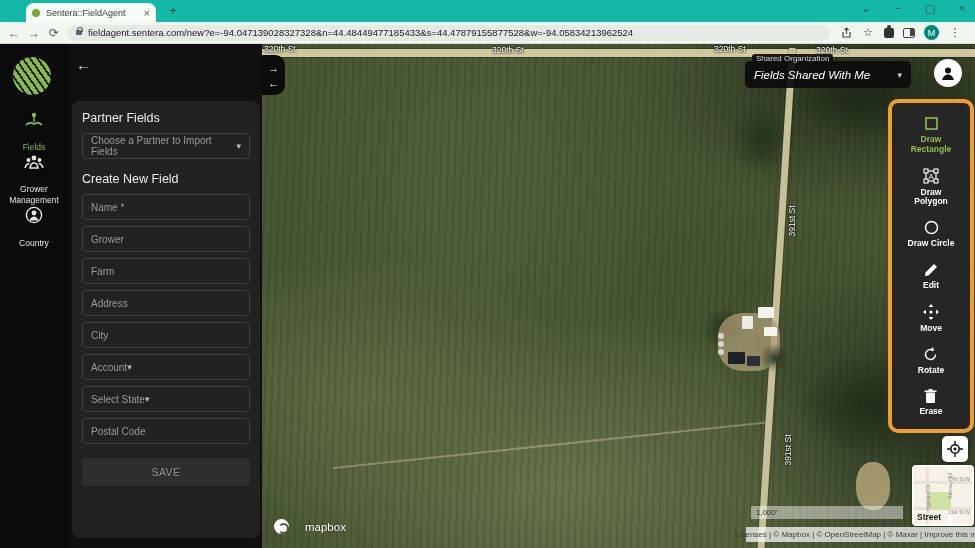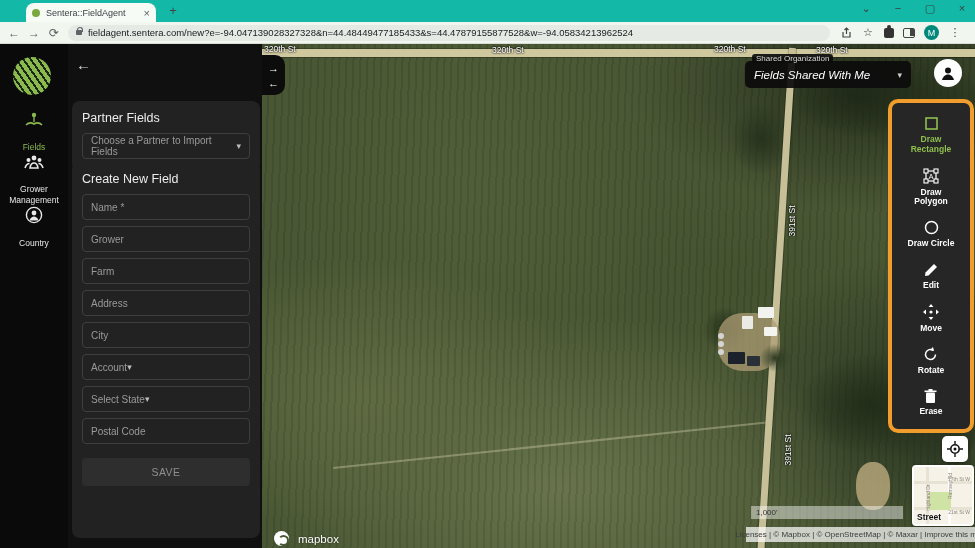--- a/index.html
+++ b/index.html
@@ -141,21 +141,21 @@
   .mm-lbl.v { transform:rotate(-90deg); transform-origin:left top; }
   .mm-street { position:absolute; left:3px; bottom:2px; font-size:8.5px; color:#111; font-weight:bold;
     text-shadow:0 0 2px #fff; }
 
   .scalebar { position:absolute; left:489px; top:462px; width:152px; height:13px;
     background:rgba(255,255,255,0.45); display:flex; align-items:center; padding-left:5px; }
   .scalebar span { font-size:8px; color:#333; }
   .attrib { position:absolute; left:484px; top:483px; width:229px; height:15px;
     background:rgba(255,255,255,0.72); display:flex; align-items:center; justify-content:center; }
   .attrib span { font-size:8px; color:#3c3c3c; white-space:nowrap; }
-  .mblogo { position:absolute; left:12px; top:487px; display:flex; align-items:center; gap:9px; }
+  .mblogo { position:absolute; left:12px; top:475px; display:flex; align-items:center; gap:16px; }
   .mblogo .mbcircle { width:15px; height:15px; border-radius:50%; background:#fff; position:relative; }
   .mblogo .mbcircle:before { content:""; position:absolute; left:4px; top:4px; width:7px; height:7px;
     border-radius:50%; border:2px solid #4a5734; border-left-color:transparent; }
   .mblogo .mbtext { color:#fff; font-size:11.5px; text-shadow:0 0 2px rgba(0,0,0,0.6); }
 </style>
 </head>
 <body>
 
 <div id="app">
 

